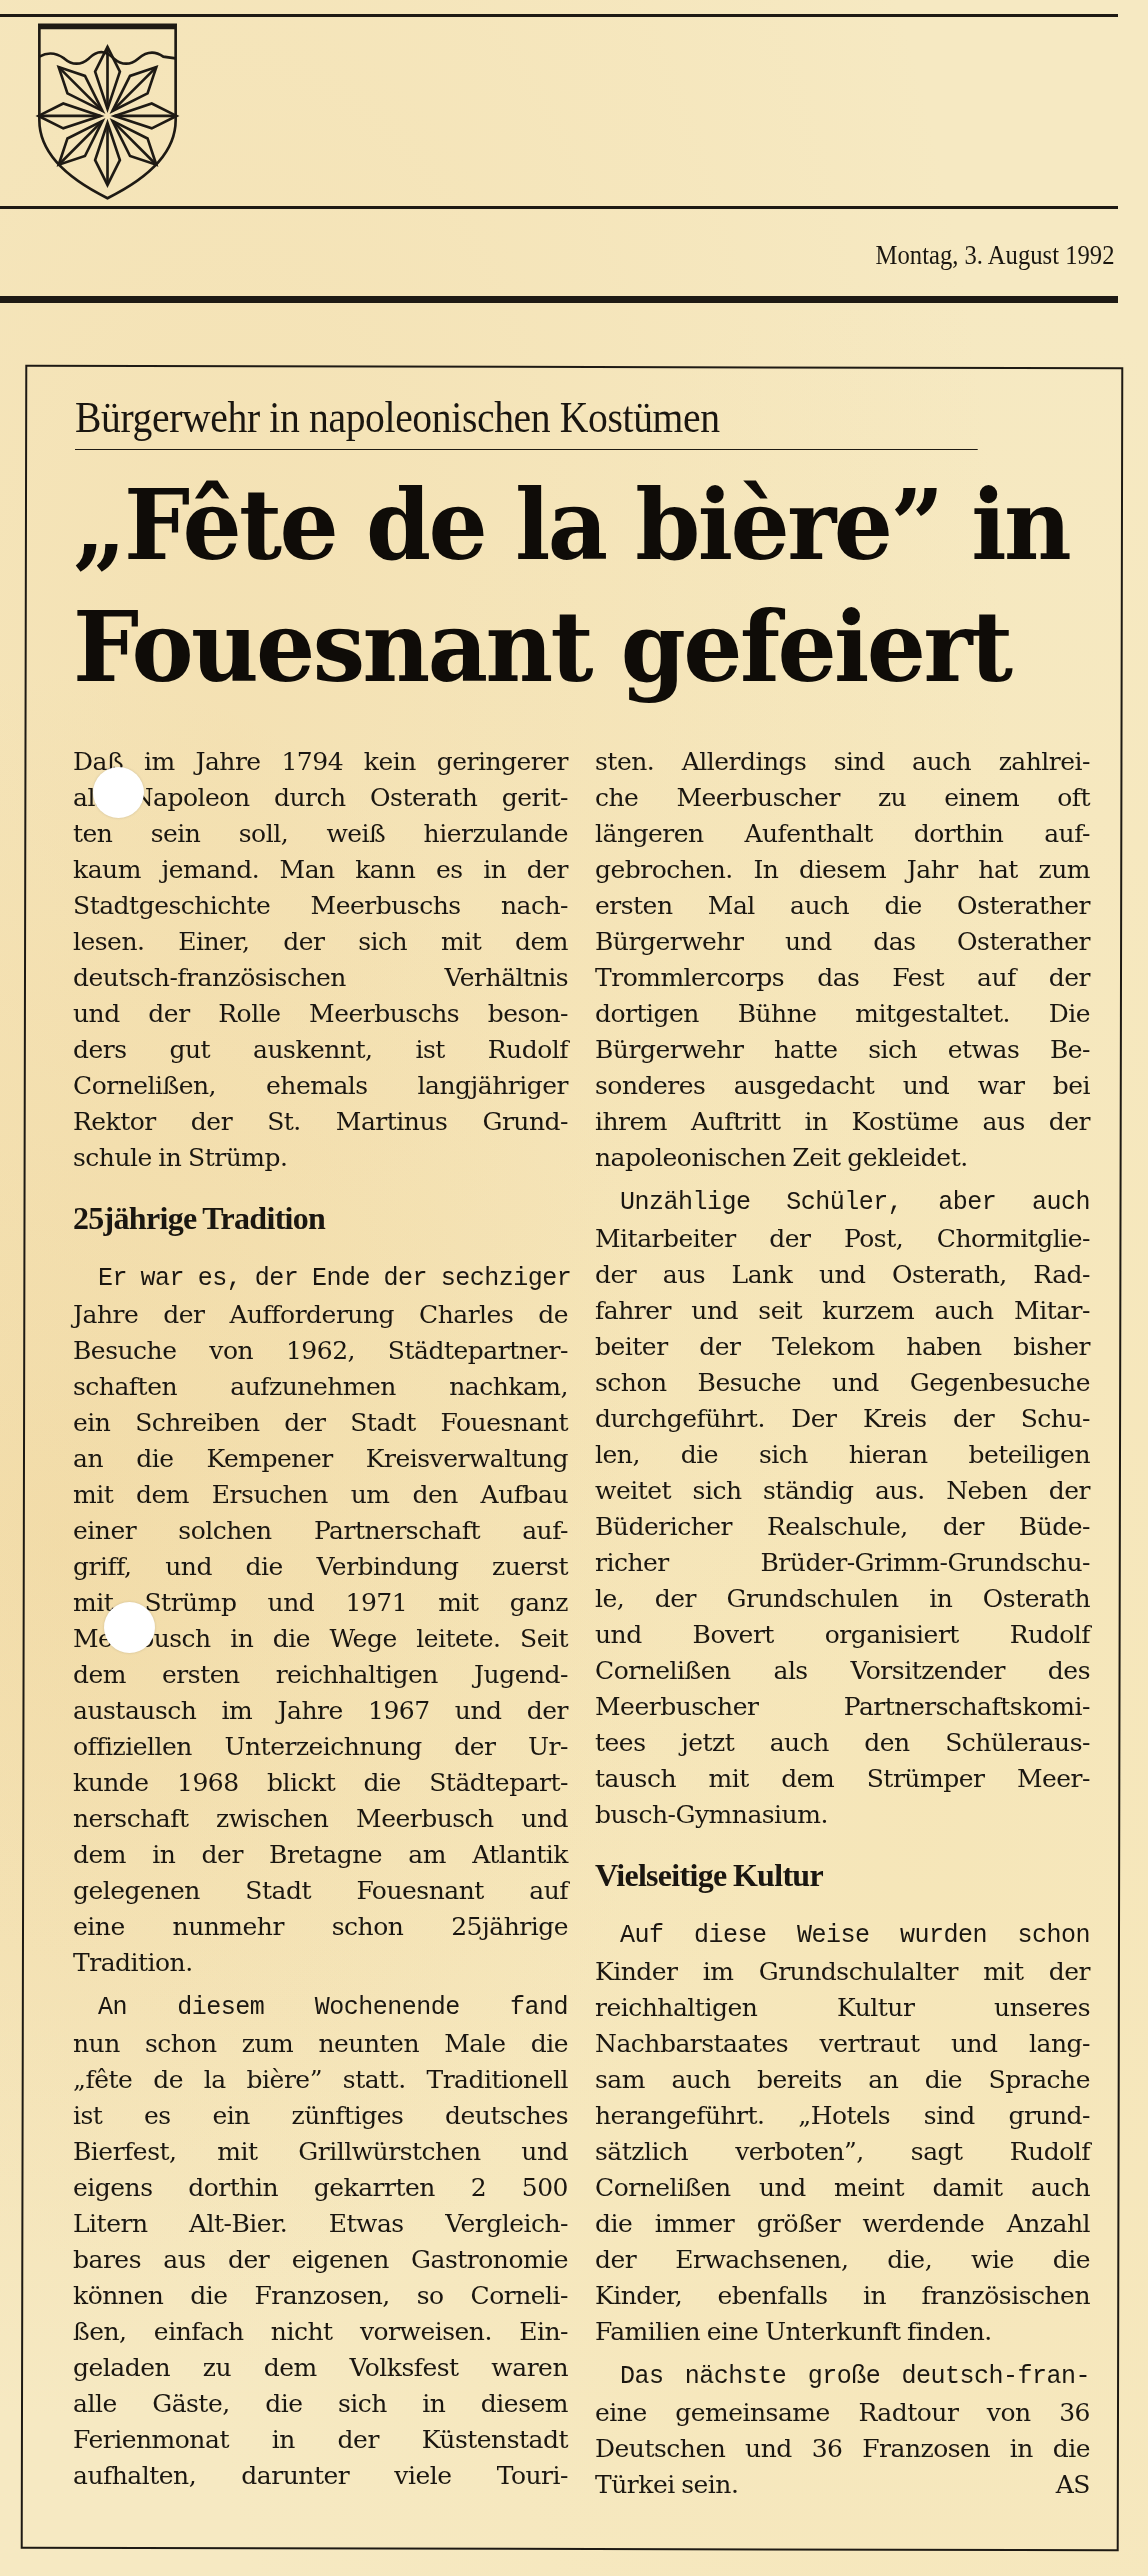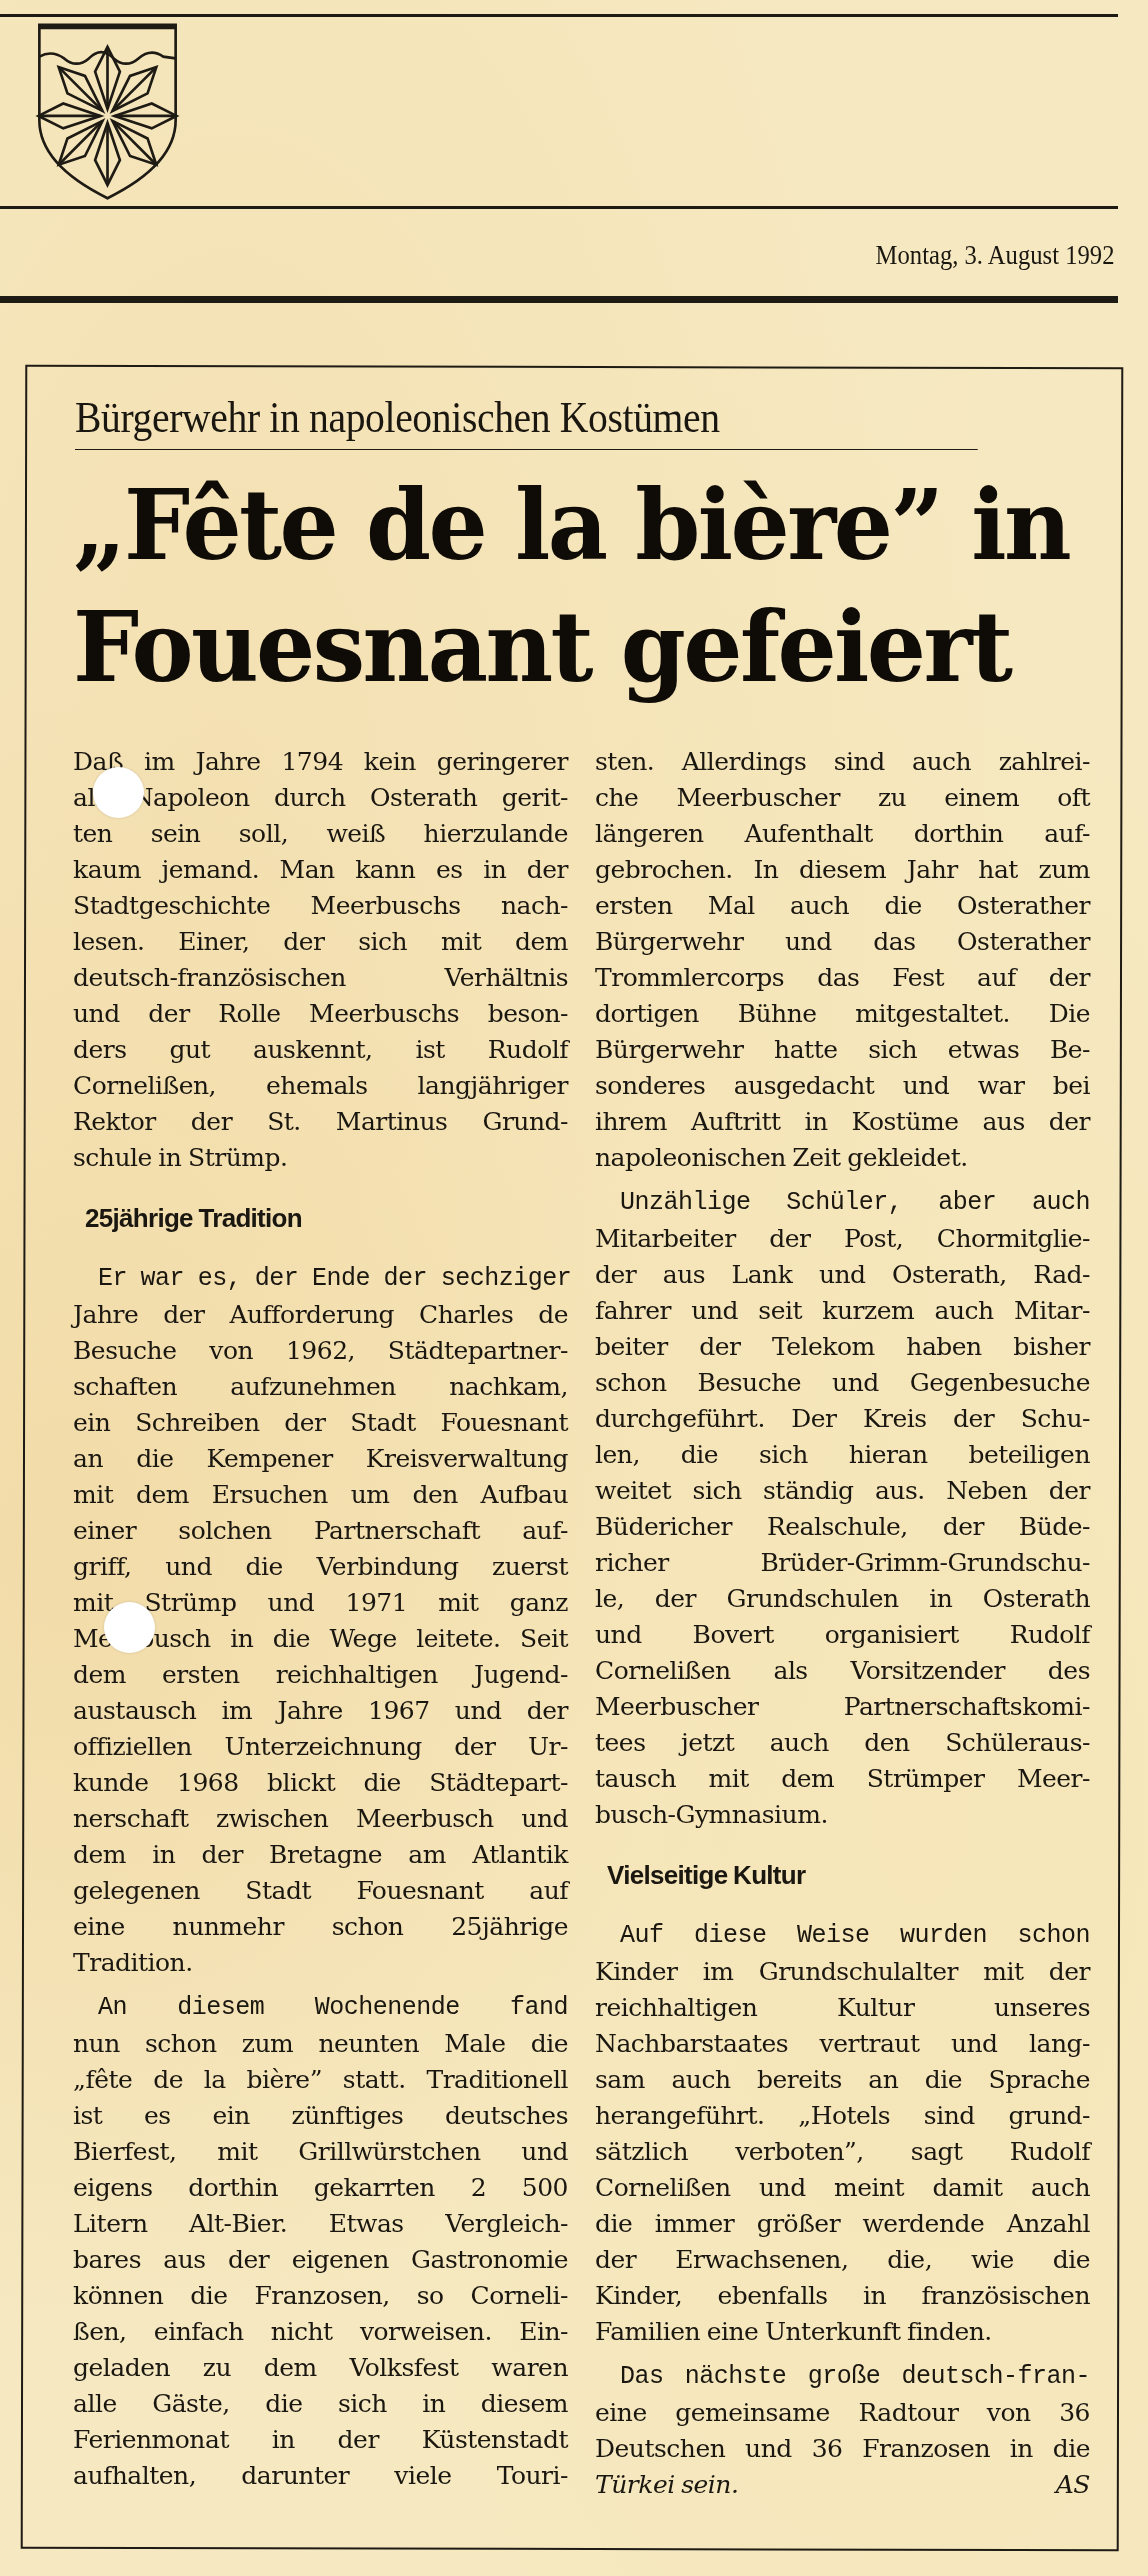--- a/index.html
+++ b/index.html
@@ -59,27 +59,27 @@
     font-family: "DejaVu Serif", serif; font-size: 25px; line-height: 36px;
     text-align: justify; hyphens: none;
     letter-spacing: -0.5px; word-spacing: -0.9px;
     color: #1a1610;
   }
   #col-left { left: 73px; }
   #col-right { left: 595px; width: 495px; }
   .col p { margin: 0; text-indent: 0; }
   .col p + p { margin-top: 8.8px; }
   .col h3 {
-    font-family: Liberation Sans, sans-serif; font-weight: bold; font-size: 26px;
-    line-height: 35px; margin: 25px 0 25px 12px; letter-spacing: -0.7px;
+    font-family: Liberation Serif, serif; font-weight: bold; font-size: 32px;
+    line-height: 35px; margin: 25px 0 25px 0; letter-spacing: -0.7px;
   }
   .col .line { display: block; text-align: justify; text-align-last: justify; white-space: nowrap; }
   .col .line.last { text-align-last: left; }
   .col .line.indent { padding-left: 25px; font-family: Liberation Mono, monospace; }
-  .col .sig-line { display: flex; justify-content: space-between; font-style: italic; }
+  .col .sig-line { display: flex; justify-content: space-between; }
 
   .punch-hole {
     position: absolute; width: 51px; height: 51px; border-radius: 50%;
     background: #ffffff; box-shadow: 0 0 2.7px rgba(0,0,0,0.15);
   }
   #hole-1 { left: 93px; top: 767px; }
   #hole-2 { left: 104px; top: 1602px; }
 </style>
 </head>
 <body>

